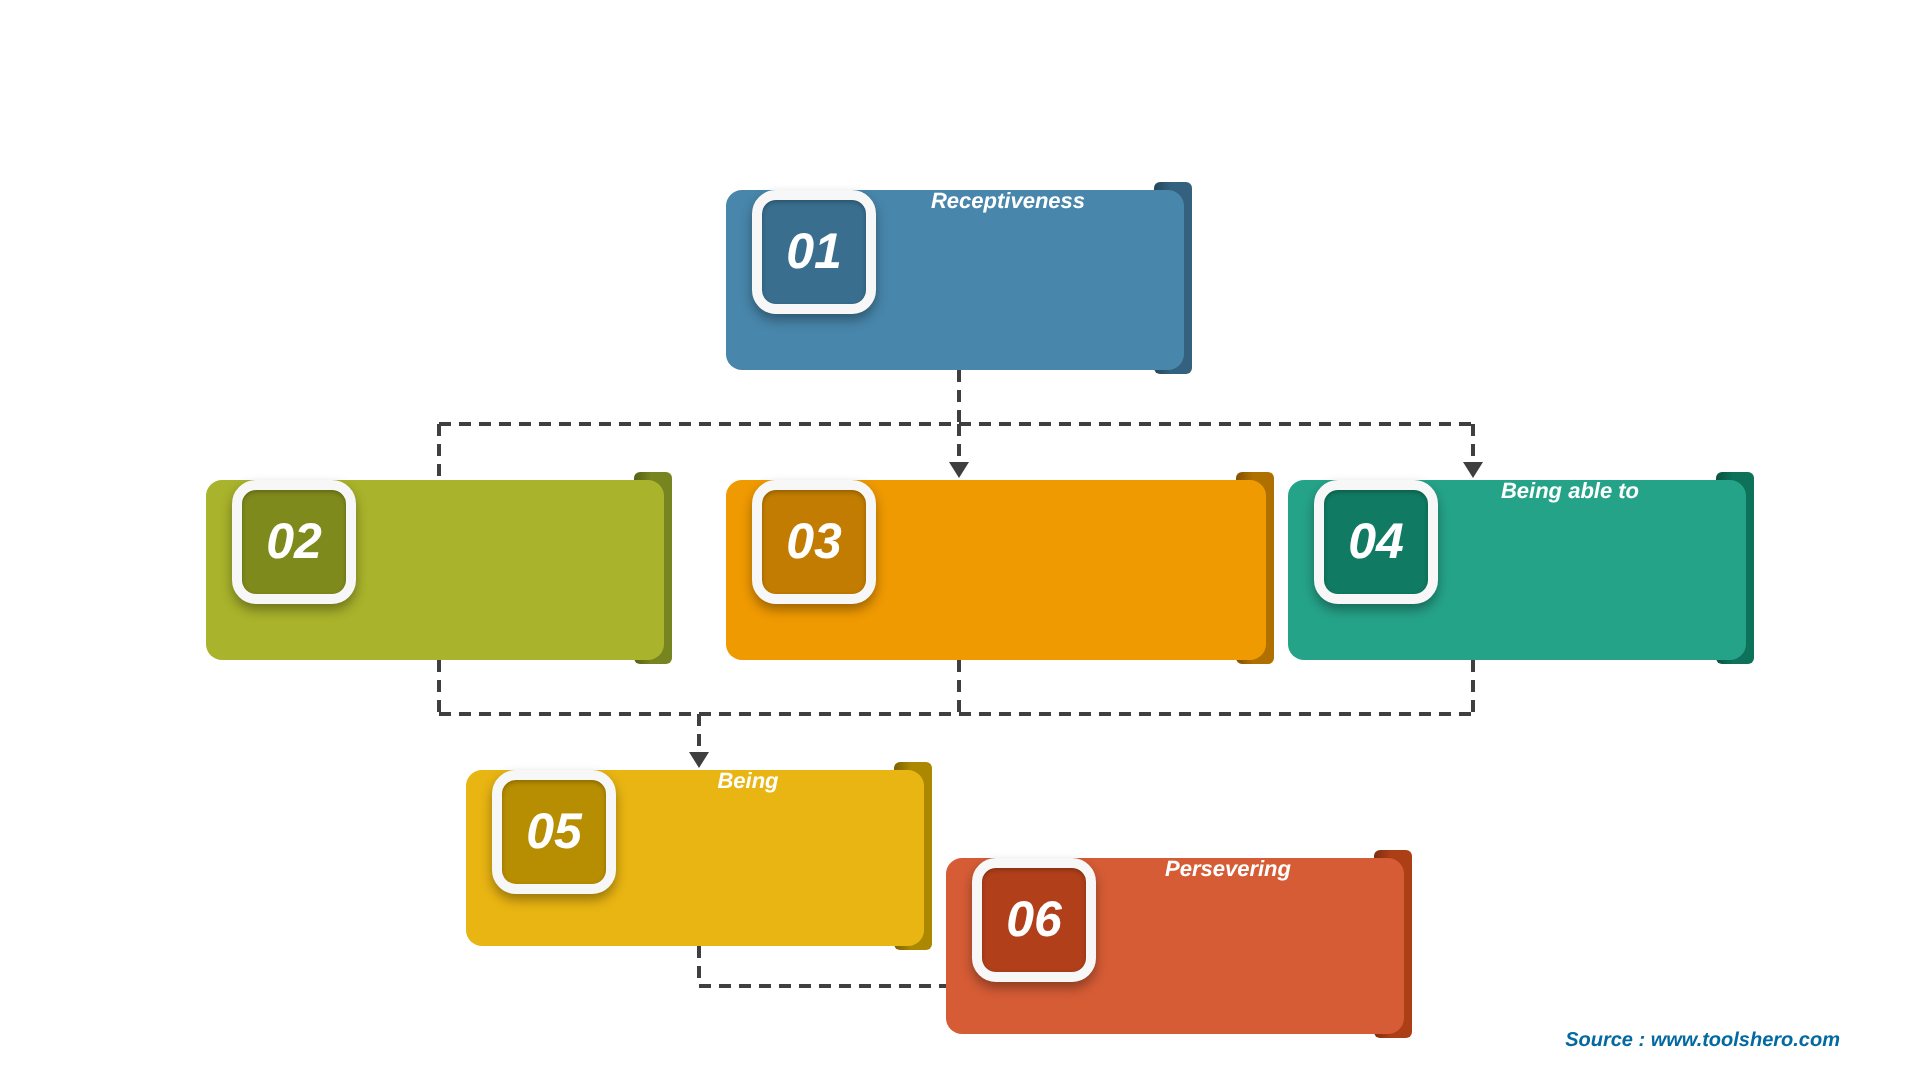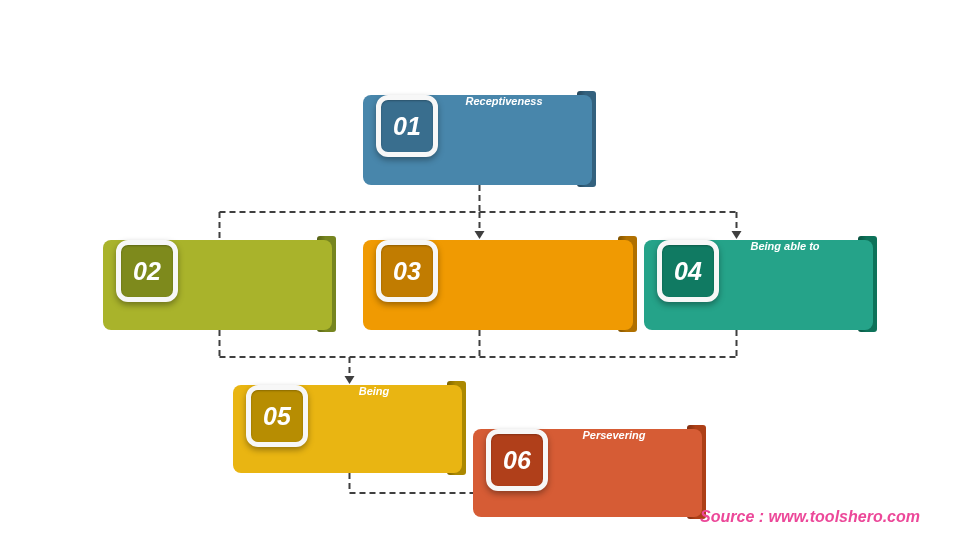--- a/index.html
+++ b/index.html
@@ -41,21 +41,21 @@
     display:flex;align-items:center;justify-content:center;
     color:#ffffff;font-size:25px;font-weight:700;
   }
   .step .label{
     flex:1;text-align:center;padding-right:22px;
     color:#ffffff;font-size:11px;font-weight:700;
   }
   .row3{height:88px;}
   .source{
     position:absolute;right:40px;bottom:14px;
-    font-size:16px;font-style:italic;font-weight:700;color:#ec4899;
+    font-size:10px;font-style:italic;font-weight:700;color:#0369a1;
   }
 </style>
 </head>
 <body>
 
 <div class="header">
 </div>
 
 <div class="diagram">
 

